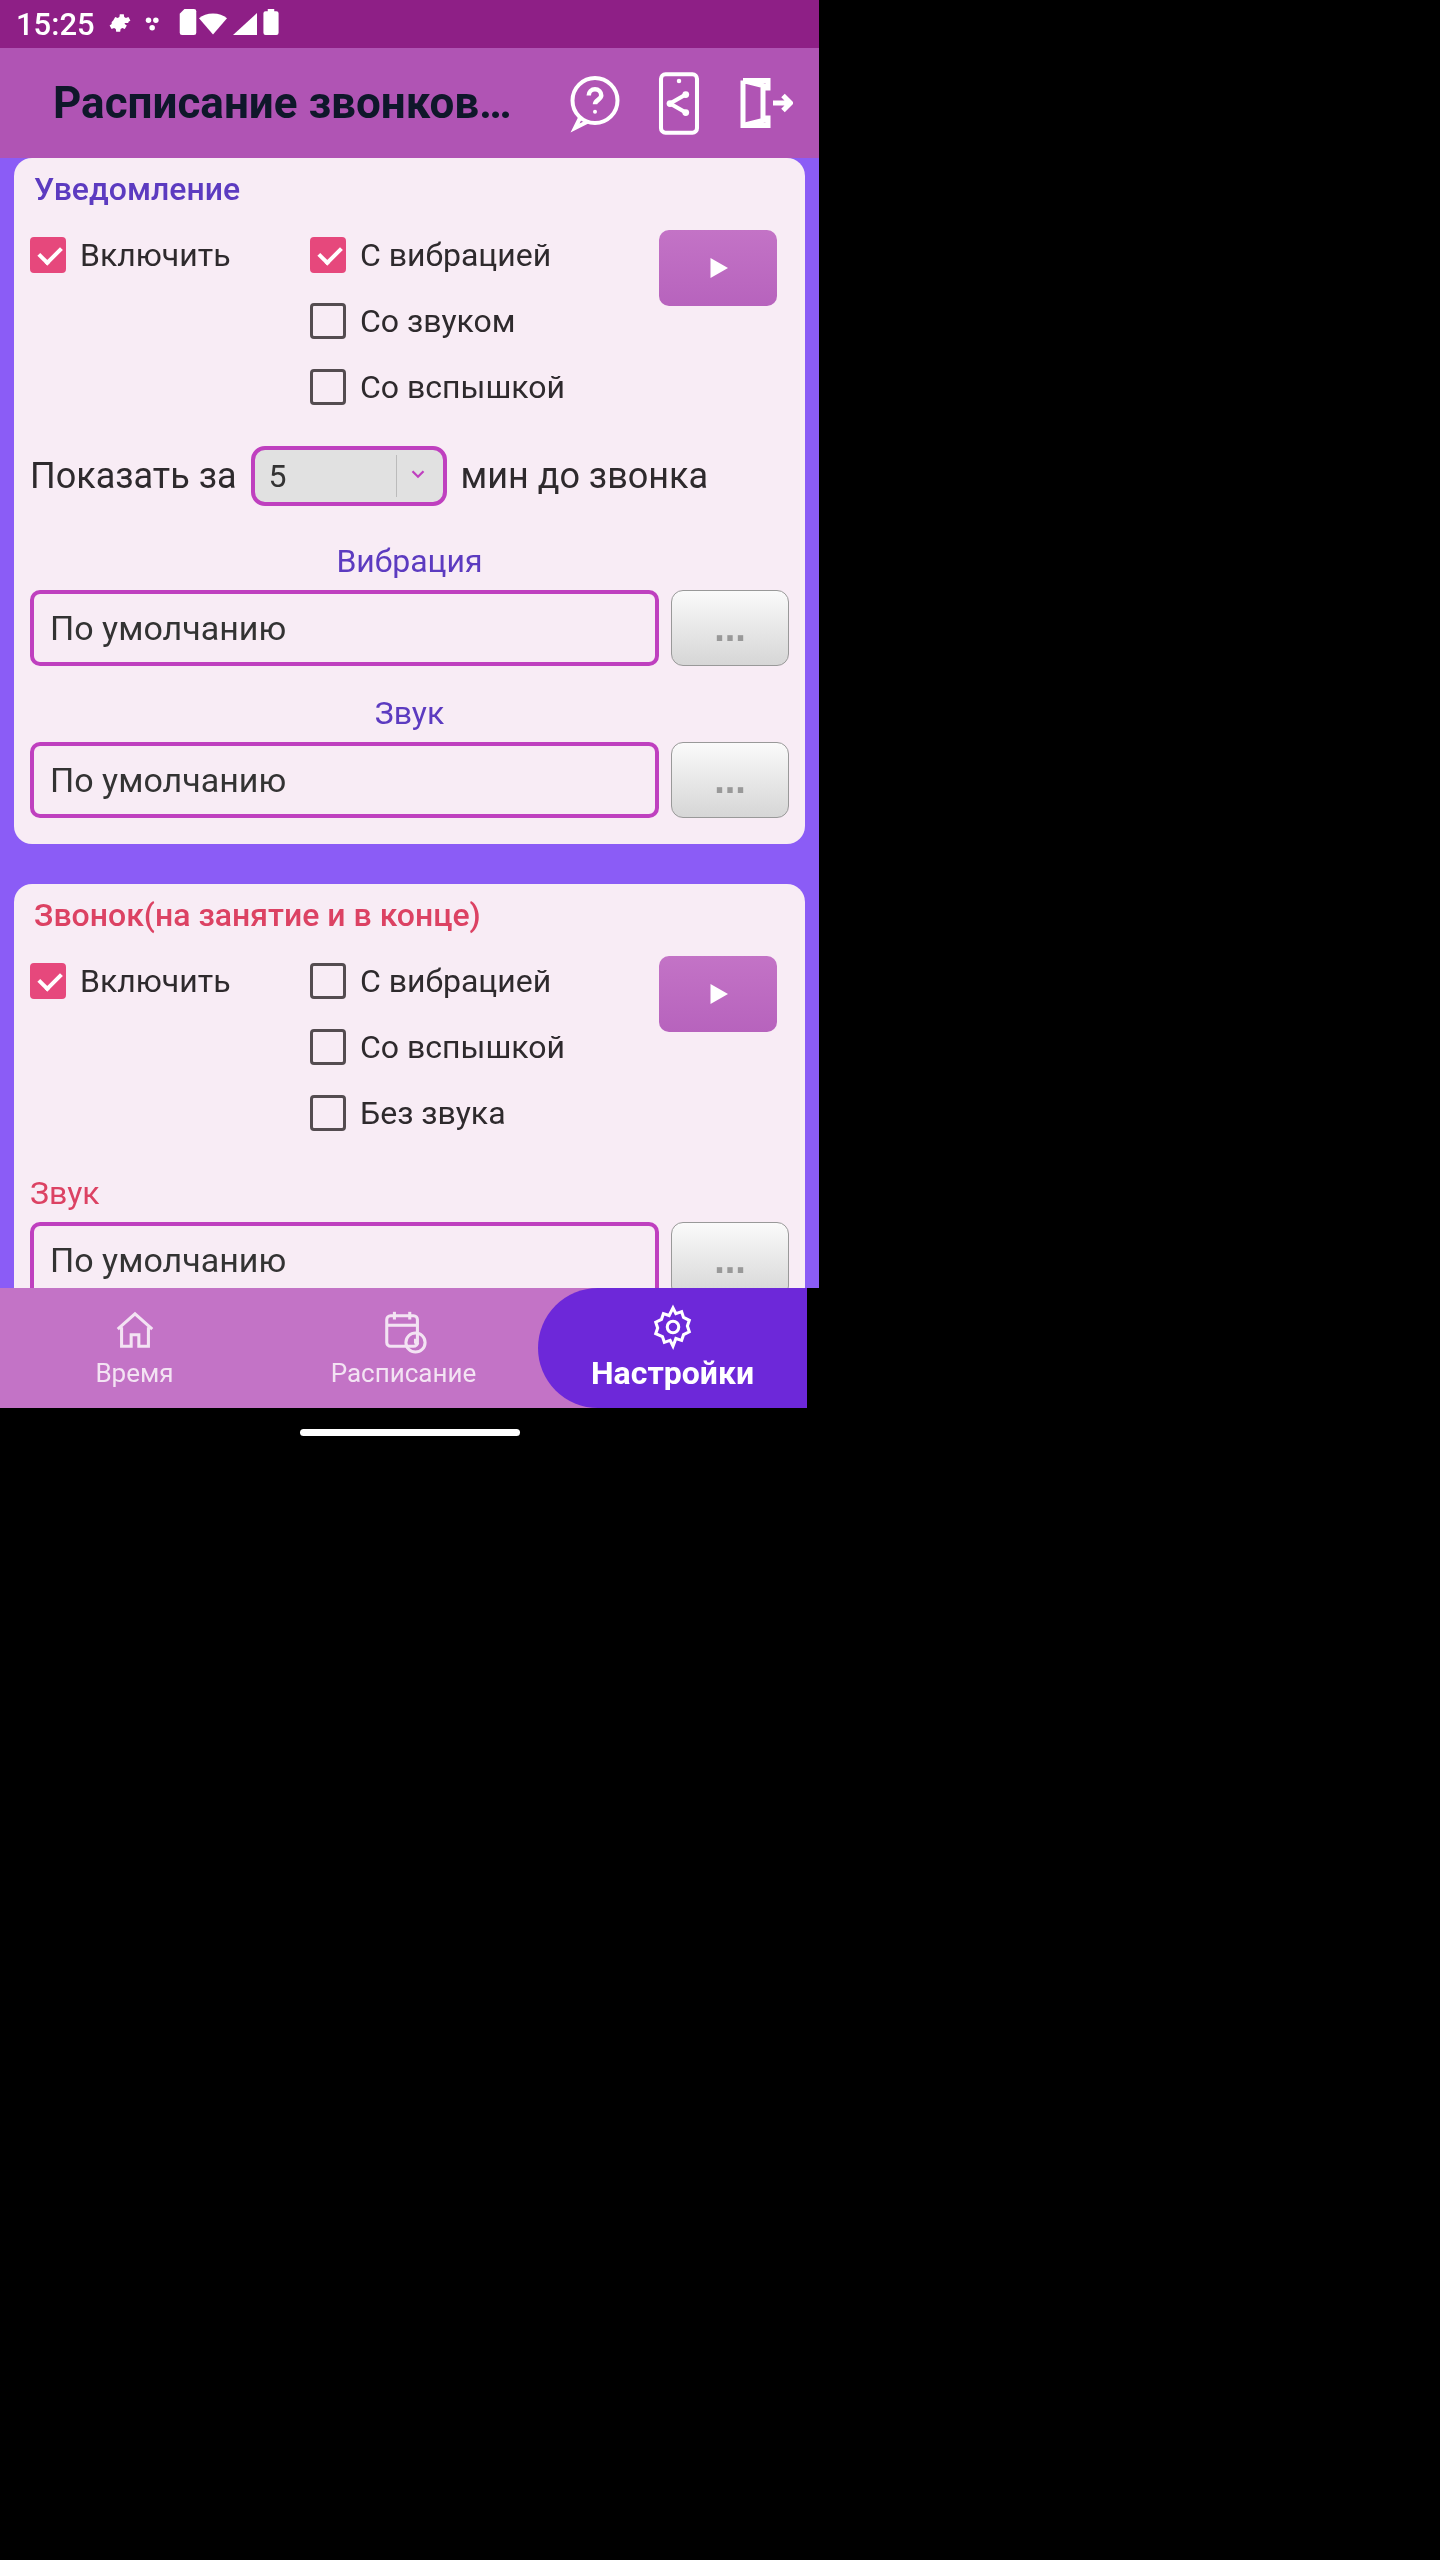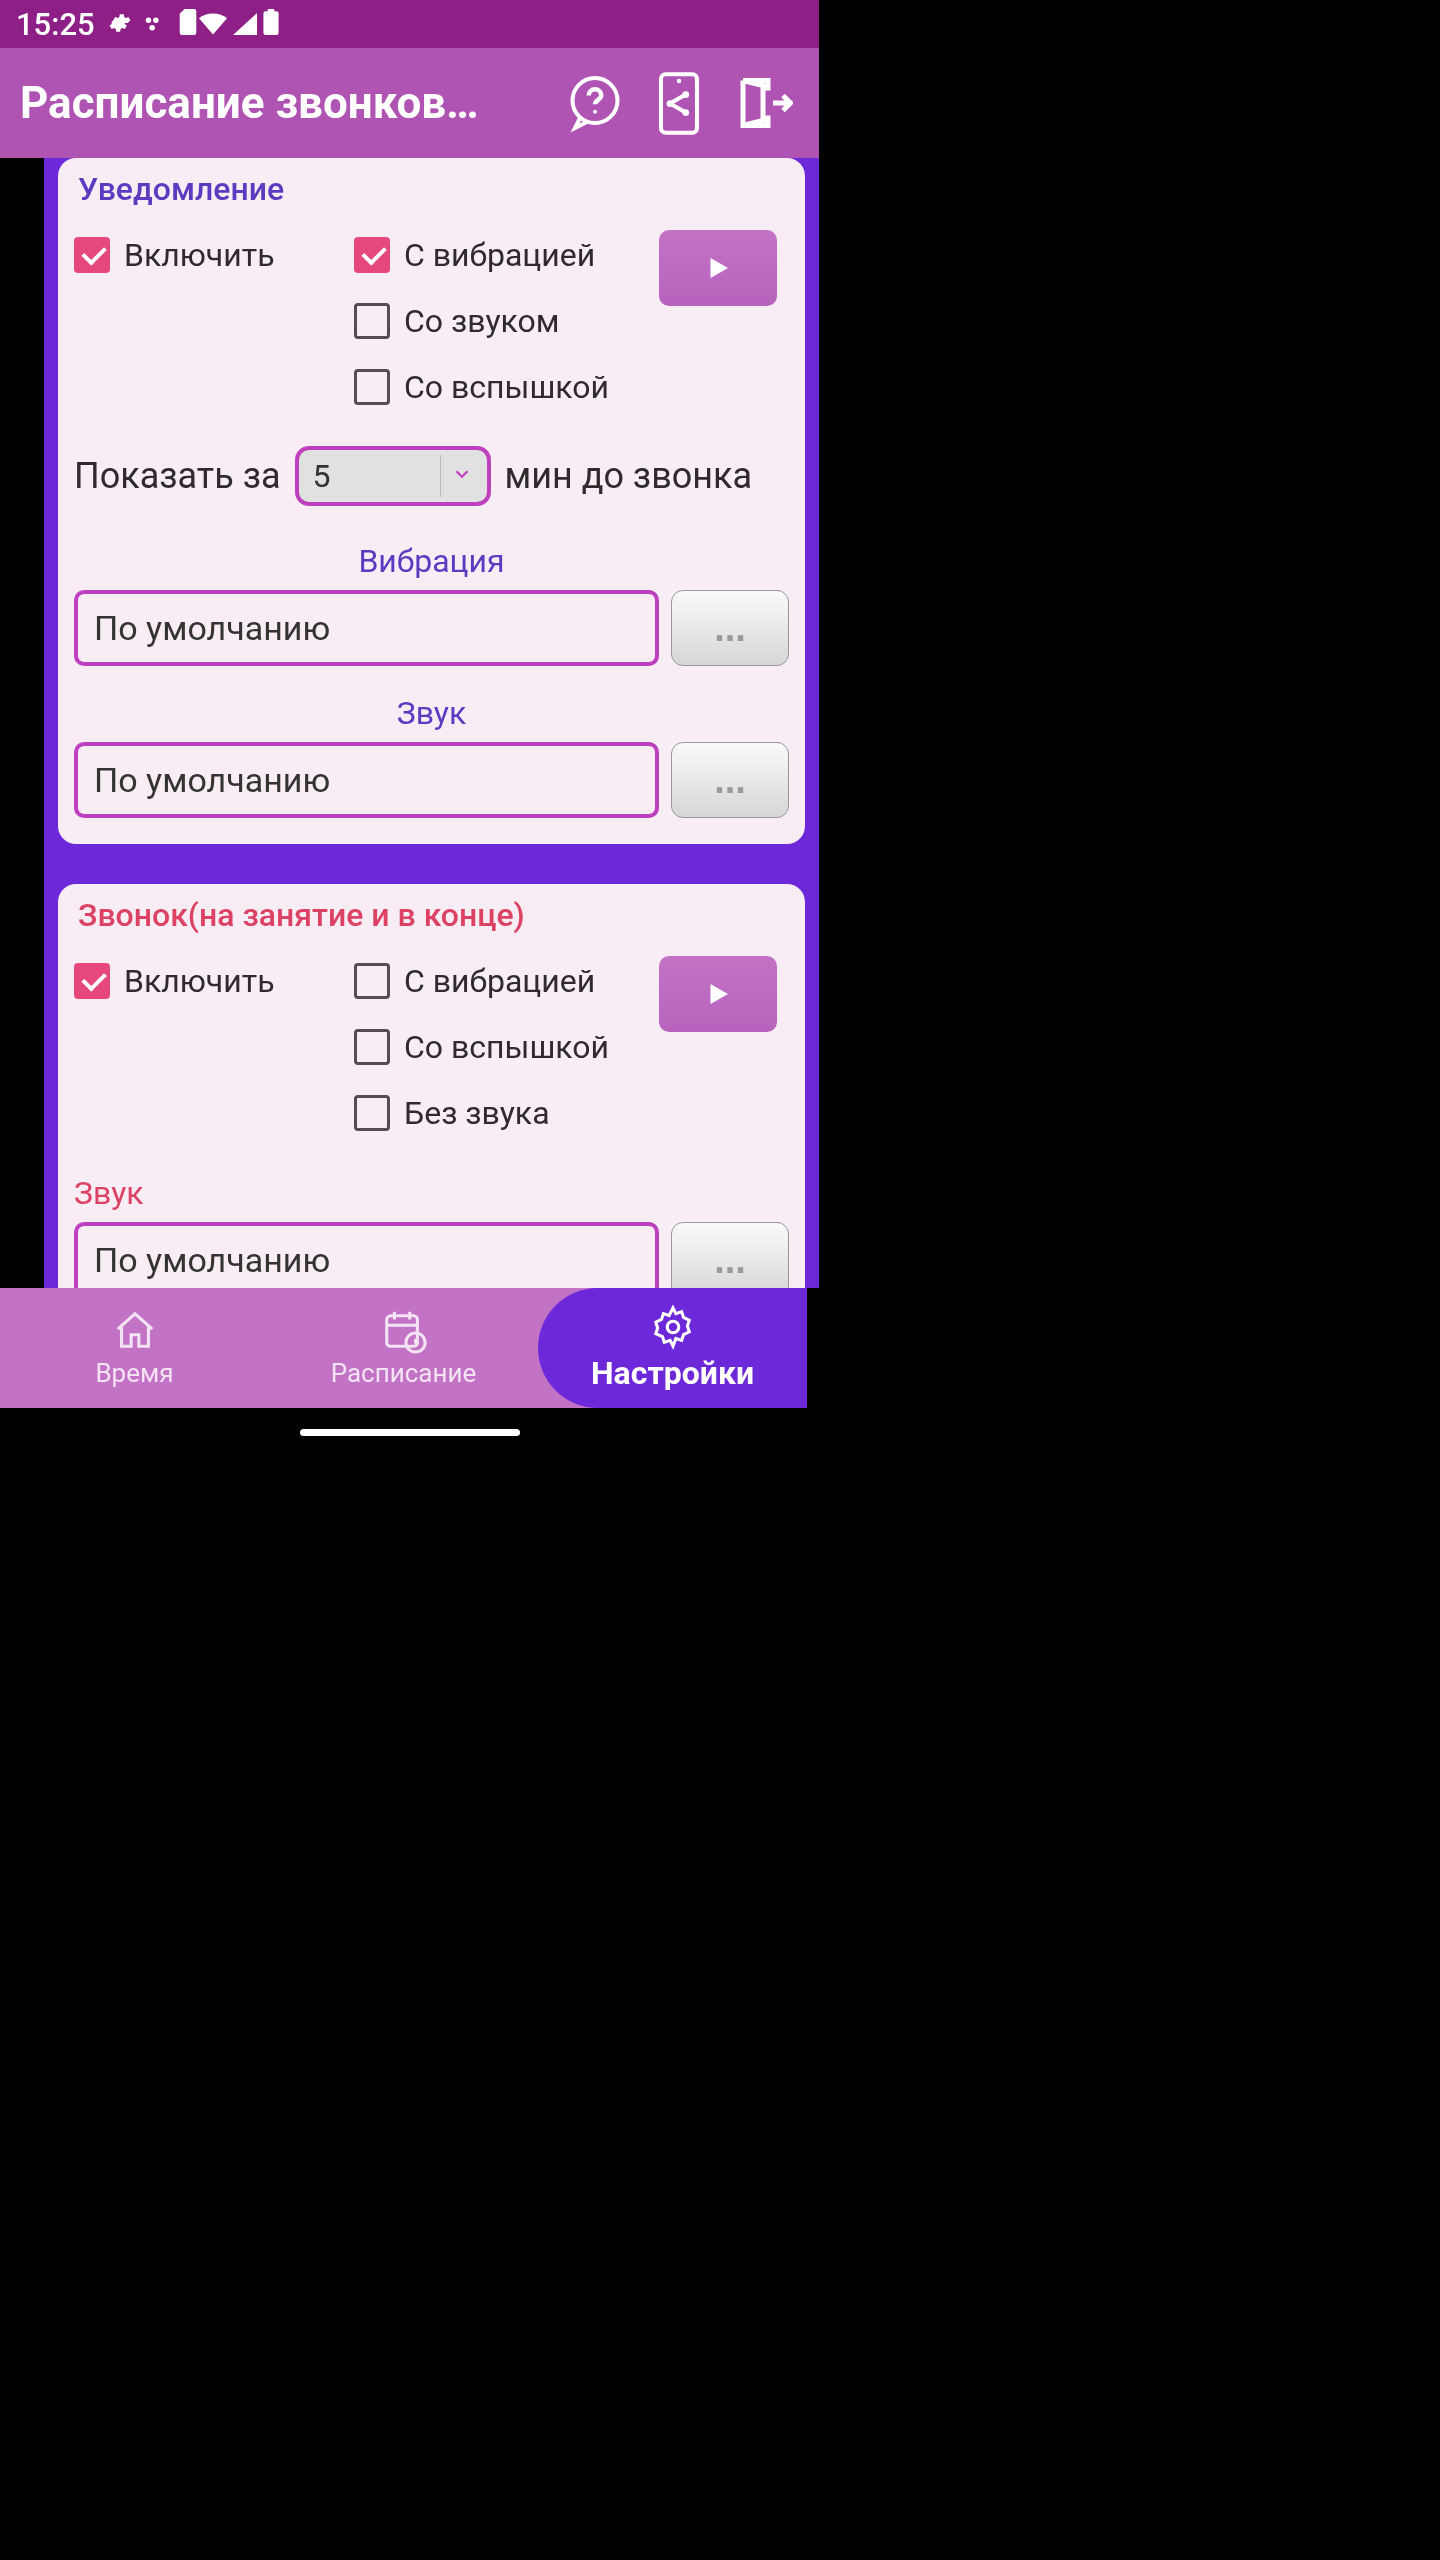--- a/index.html
+++ b/index.html
@@ -31,45 +31,45 @@
     .app-bar {
       height: 110px;
       background: #b054b4;
       display: flex;
       align-items: center;
       padding: 0 20px;
       gap: 12px;
     }
 
     .app-title {
-      color: #ffffff;
+      color: #0f172a;
       font-size: 44px;
       font-weight: 700;
       flex: 1;
       white-space: nowrap;
       overflow: hidden;
       text-overflow: ellipsis;
+      margin-left: 33px;
     }
 
     .app-bar-icon {
       width: 72px;
       height: 72px;
       display: flex;
       align-items: center;
       justify-content: center;
       color: #fff;
       cursor: pointer;
     }
 
     .content {
-      background: #6d28d9;
+      background: #8b5cf6;
       height: 1130px;
       overflow-y: auto;
       padding: 0 14px;
-      margin-left: 44px;
     }
 
     .card {
       background: #f8ecf5;
       border-radius: 18px;
       padding: 12px 16px 20px;
       margin-bottom: 40px;
     }
 
     .card-title {

